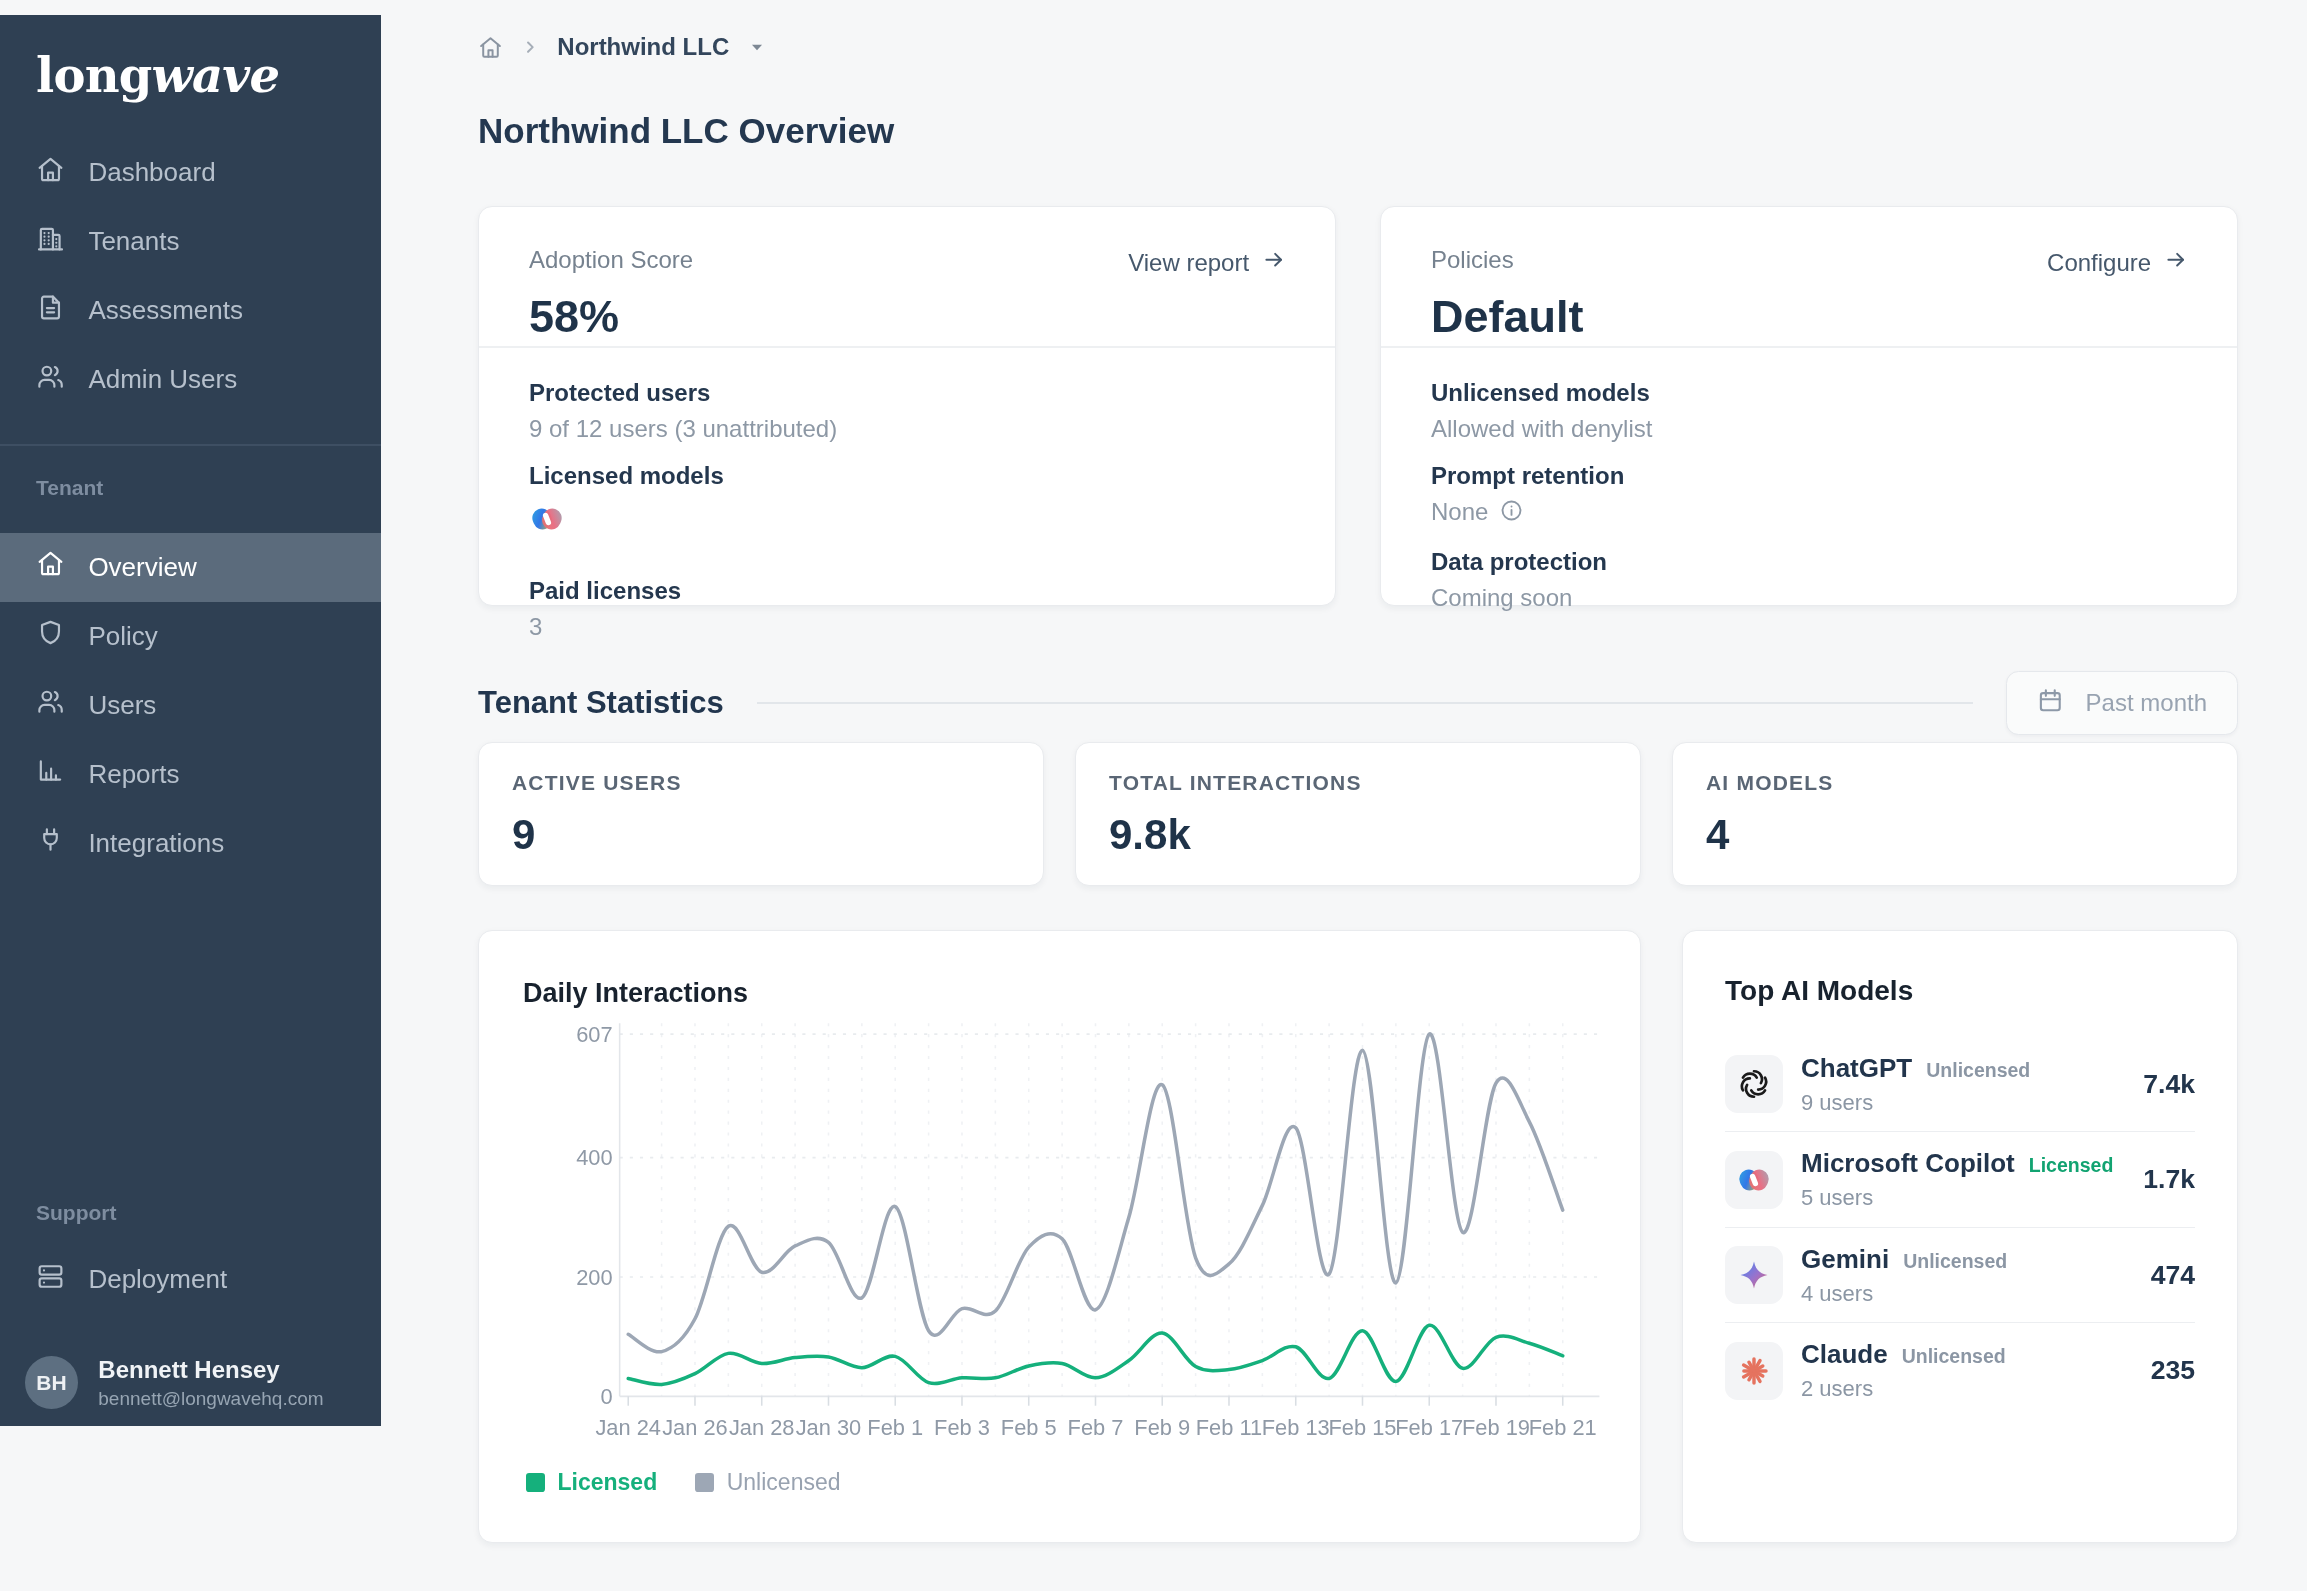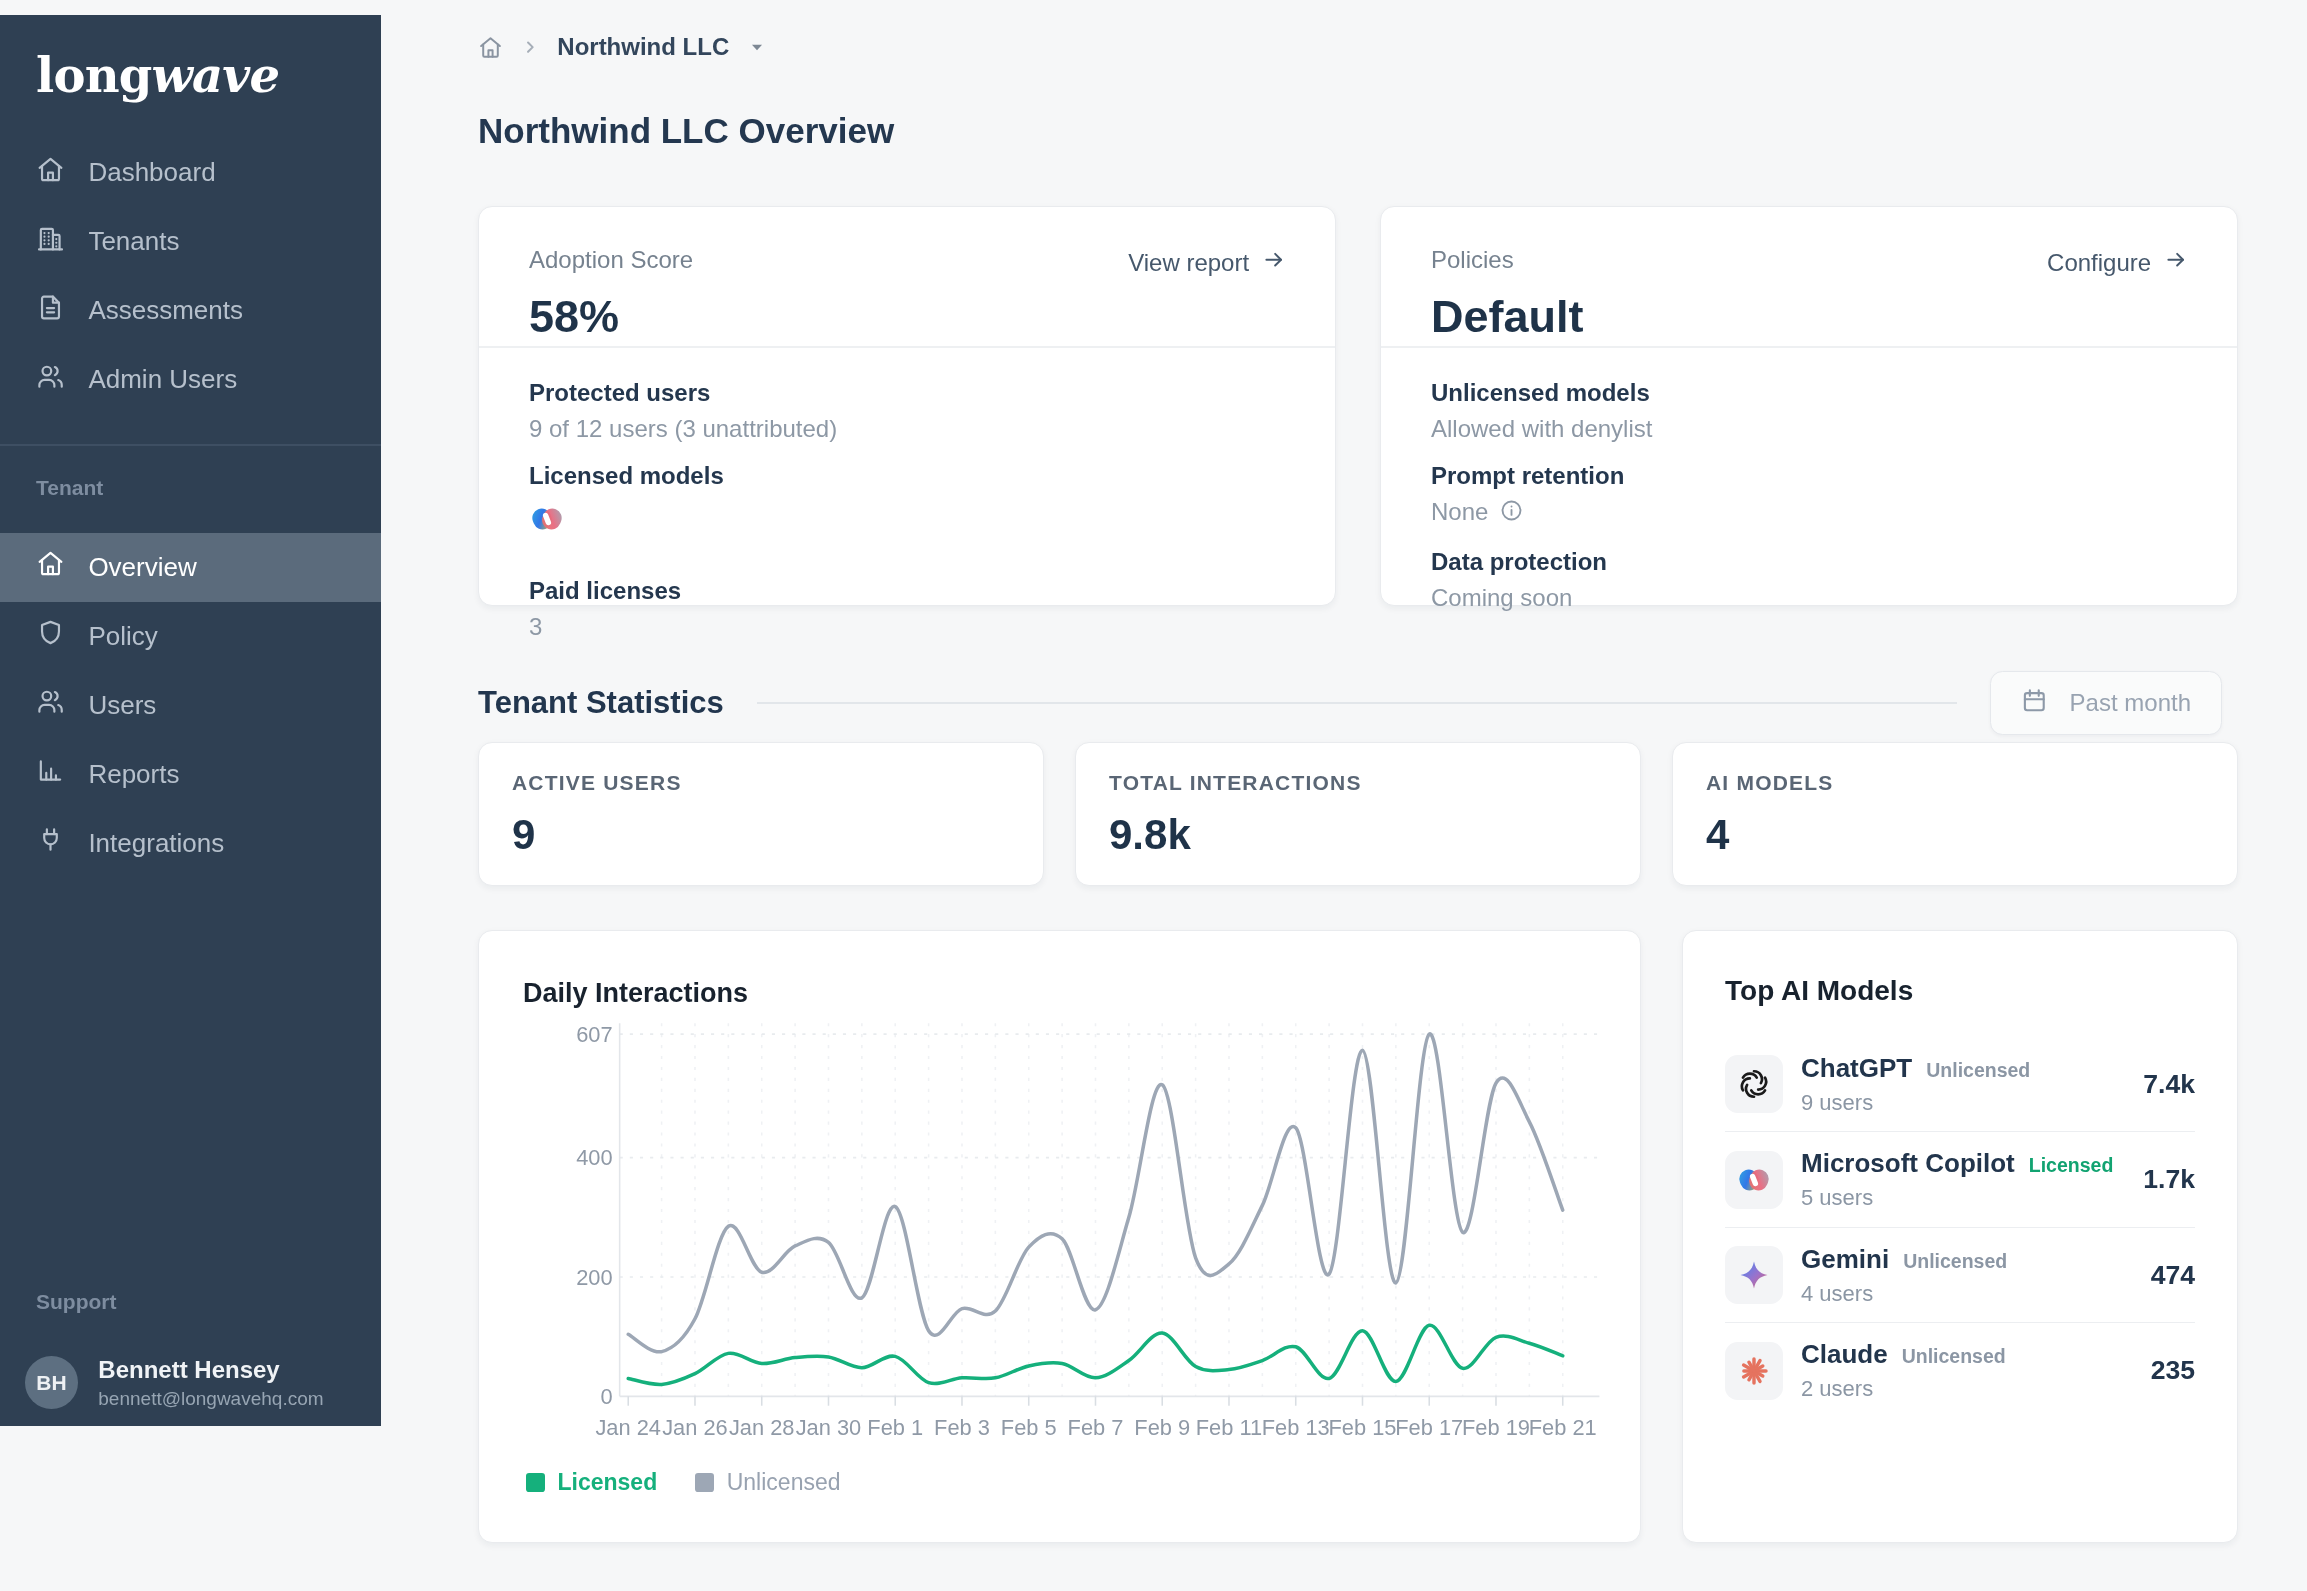--- a/index.html
+++ b/index.html
@@ -37,21 +37,21 @@
   .card-label { font-size:24px; color:#76828f; }
   .card-link { position:absolute; right:50px; top:41px; font-size:24px; color:#46586c; display:flex; align-items:center; gap:12.5px; cursor:pointer; }
   .card-value { font-size:45px; font-weight:700; color:#1f3349; margin-top:20.3px; line-height:1; }
   .card-divider { position:absolute; left:0; right:0; top:139px; height:1.6px; background:#eef0f2; }
   .card-body { position:absolute; top:139px; left:0; right:0; padding:33px 50px 0; }
   .card-body dt { font-size:24px; font-weight:700; color:#24374e; }
   .card-body dd { font-size:24px; color:#8d98a5; margin:7.8px 0 19px; }
   .copilot-chip { width:36px; height:36px; margin:3.1px 0 15.6px; }
   .info-ic { display:inline-block; vertical-align:-3.9px; margin-left:11px; }
 
-  .stats-header { position:absolute; top:671px; left:97px; right:85px; height:64px; display:flex; align-items:center; }
+  .stats-header { position:absolute; top:671px; left:97px; right:69px; height:64px; display:flex; align-items:center; }
   .stats-title { font-size:31px; font-weight:700; color:#22364e; white-space:nowrap; }
   .stats-rule { flex:1; height:1.6px; background:#e2e6ea; margin:0 33px; }
   .range-btn { height:64px; border-radius:12.5px; background:#fafbfb; border:1.6px solid #e5e8ec; box-shadow:0 1.6px 3.9px rgba(23,35,56,.04); display:flex; align-items:center; gap:22px; padding:0 30px; font-size:24px; color:#98a3b1; cursor:pointer; }
   .range-btn svg { width:26.6px; height:26.6px; color:#8d99a8; }
 
   .stat-cards { position:absolute; top:742px; left:97px; right:69px; display:flex; gap:31px; }
   .stat-card { flex:1; height:144px; padding:28px 33px; }
   .stat-label { font-size:21px; letter-spacing:1.2px; color:#5a6675; font-weight:600; }
   .stat-value { font-size:42px; font-weight:700; color:#1f3349; margin-top:19px; line-height:1; }
 
@@ -159,20 +159,28 @@
             <path d="M9 3.5v4M15 3.5v4"></path>
             <path d="M6.8 7.5h10.4v3.3a5.2 5.2 0 0 1-10.4 0Z"></path>
             <path d="M12 16.2V20.5"></path>
           </svg></span>
       <span>Integrations</span>
     </div>
   </nav>
 
   <div class="sidebar-bottom">
     <div class="section-label lbl-support">Support</div>
+    <div class="nav-item">
+      <span><svg viewBox="0 0 24 24" width="29" height="29" fill="none" stroke="currentColor" stroke-width="1.8" stroke-linecap="round" stroke-linejoin="round">
+            <rect x="3" y="3.5" width="18" height="7" rx="1.8"></rect>
+            <rect x="3" y="13.5" width="18" height="7" rx="1.8"></rect>
+            <path d="M6.6 7h.01M6.6 17h.01"></path>
+          </svg></span>
+      <span>Deployment</span>
+    </div>
     <div class="side-user">
       <div class="avatar">BH</div>
       <div>
         <div class="u-name">Bennett Hensey</div>
         <div class="u-email">bennett@longwavehq.com</div>
       </div>
     </div>
   </div>
 </aside>
 

